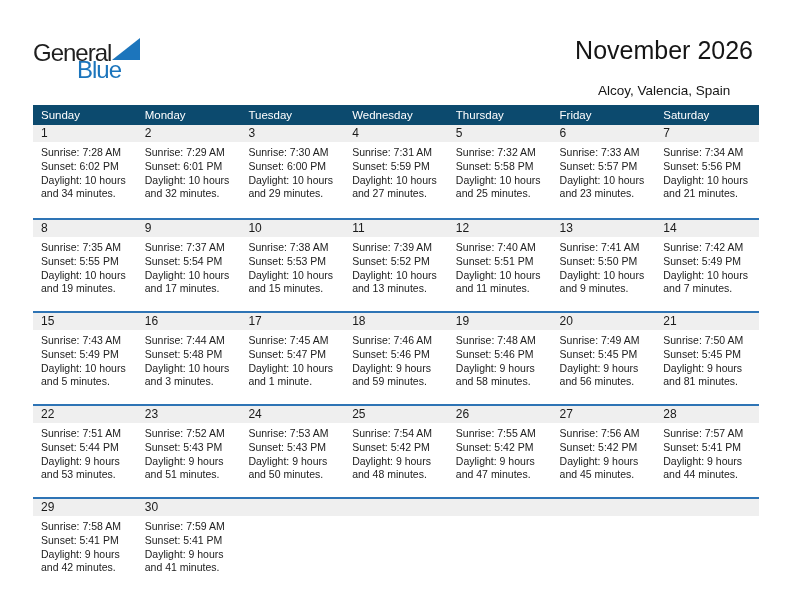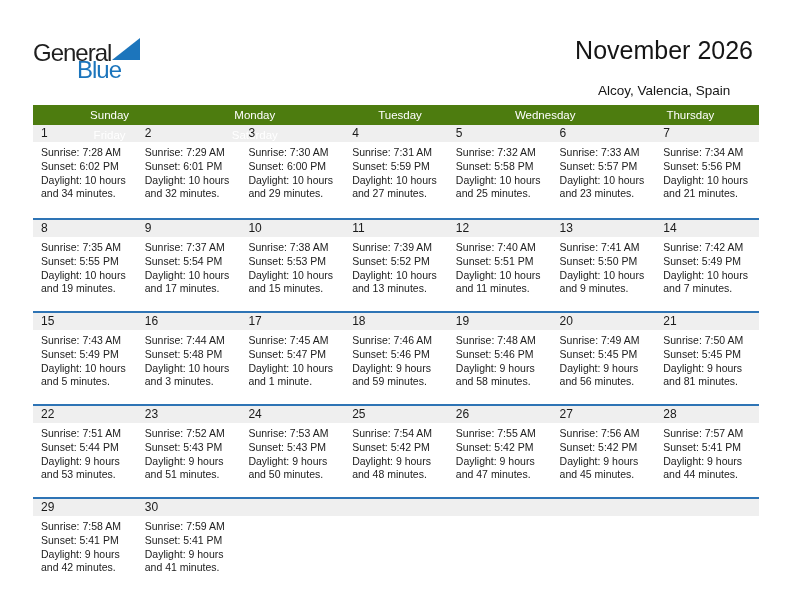--- a/index.html
+++ b/index.html
@@ -19,22 +19,22 @@
   .logo-blue { font-size:24px; color:#1c75bc; letter-spacing:-1px; line-height:1; margin-left:44px; margin-top:-7px; }
 
   
   .title-block { position:absolute; top:36px; right:39px; text-align:center; }
   .title { font-size:25px; color:#151515; line-height:1.15; }
   .subtitle { font-size:13.5px; color:#151515; margin-top:18px; }
 
   
   .calendar { position:absolute; left:33px; top:105px; width:726px; }
   .weekday-row {
-    display:grid; grid-template-columns:repeat(5,1fr);
-    background:#4d7c0f; height:20px;text-align:center;
+    display:grid; grid-template-columns:repeat(7,1fr);
+    background:#0c4a6e; height:20px;
   }
   .weekday-cell { color:#ffffff; font-size:11.5px; line-height:20px; padding-left:8px; }
   .week { height:93px; border-top:2px solid #2e74b5; }
   .week.first { border-top:none; }
   .num-row { display:grid; grid-template-columns:repeat(7,1fr); background:#efefef; height:17px; }
   .num-cell { font-size:12px; line-height:17px; padding-left:8px; color:#1a1a1a; }
   .detail-row { display:grid; grid-template-columns:repeat(7,1fr); }
   .detail-cell { padding:4px 6px 0 8px; font-size:10.5px; line-height:13.8px; color:#212121; }
 </style>
 </head>

